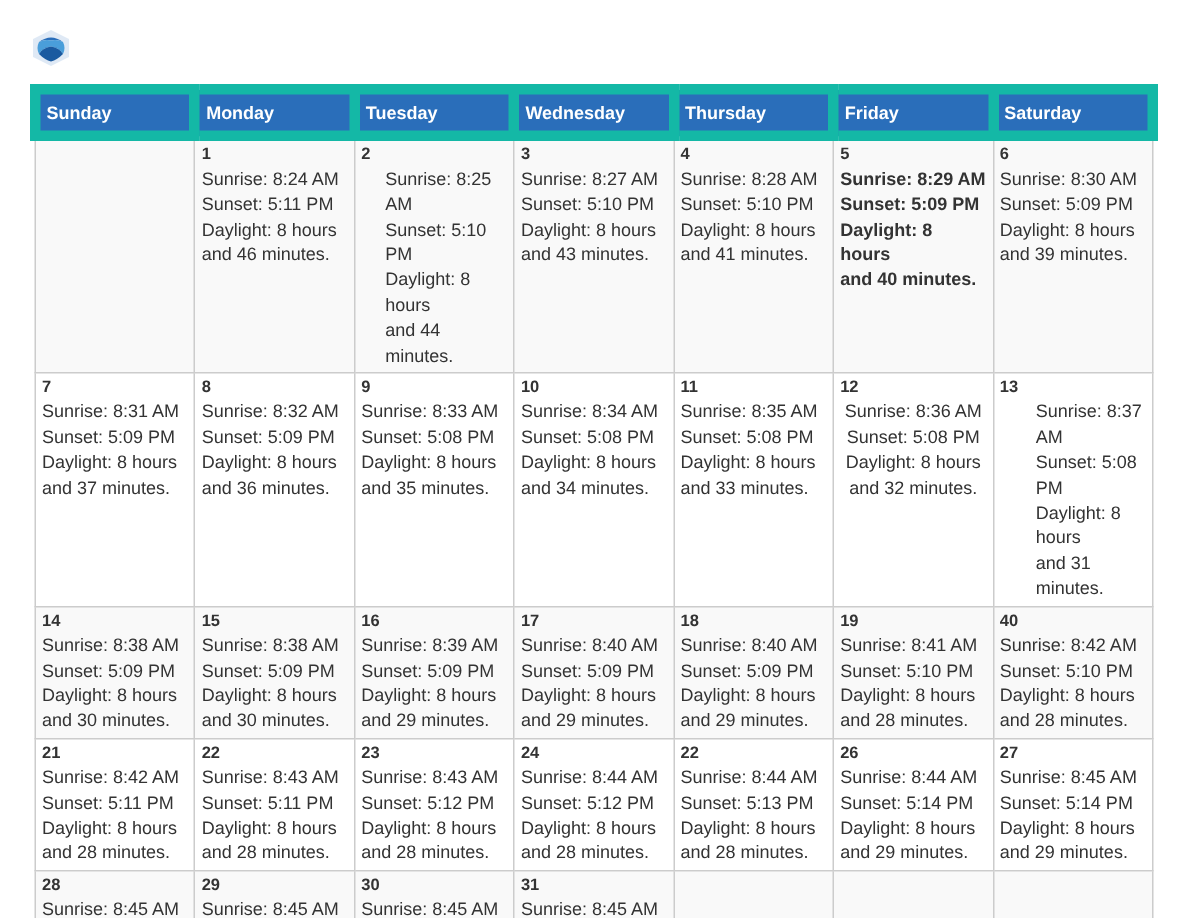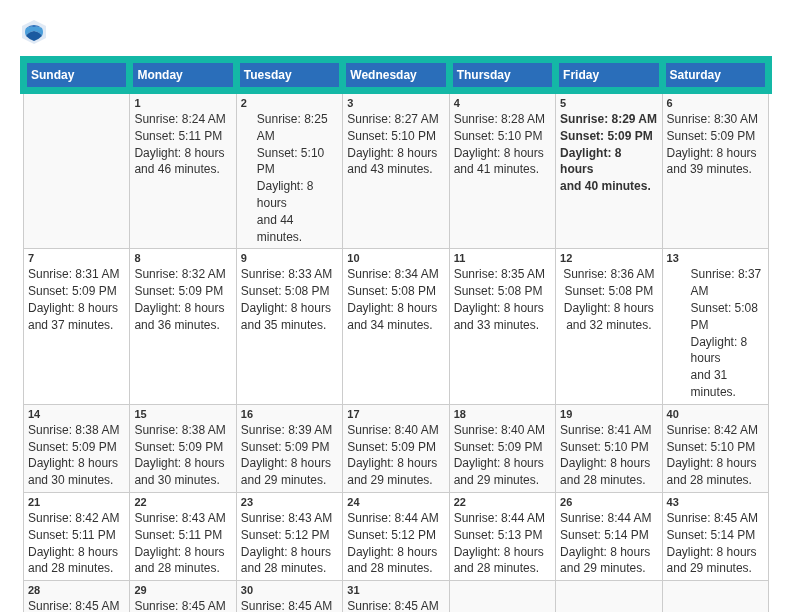--- a/index.html
+++ b/index.html
@@ -304,21 +304,21 @@
 and 28 minutes.</div>
           </td>
           <td>
             <span class="day-num">26</span>
             <div class="day-info" style="white-space: pre-line;">Sunrise: 8:44 AM
 Sunset: 5:14 PM
 Daylight: 8 hours
 and 29 minutes.</div>
           </td>
           <td>
-            <span class="day-num">43</span>
+            <span class="day-num">27</span>
             <div class="day-info" style="white-space: pre-line;">Sunrise: 8:45 AM
 Sunset: 5:14 PM
 Daylight: 8 hours
 and 29 minutes.</div>
           </td>
         </tr>
         <tr>
           <td>
             <span class="day-num">28</span>
             <div class="day-info" style="white-space: pre-line;">Sunrise: 8:45 AM

